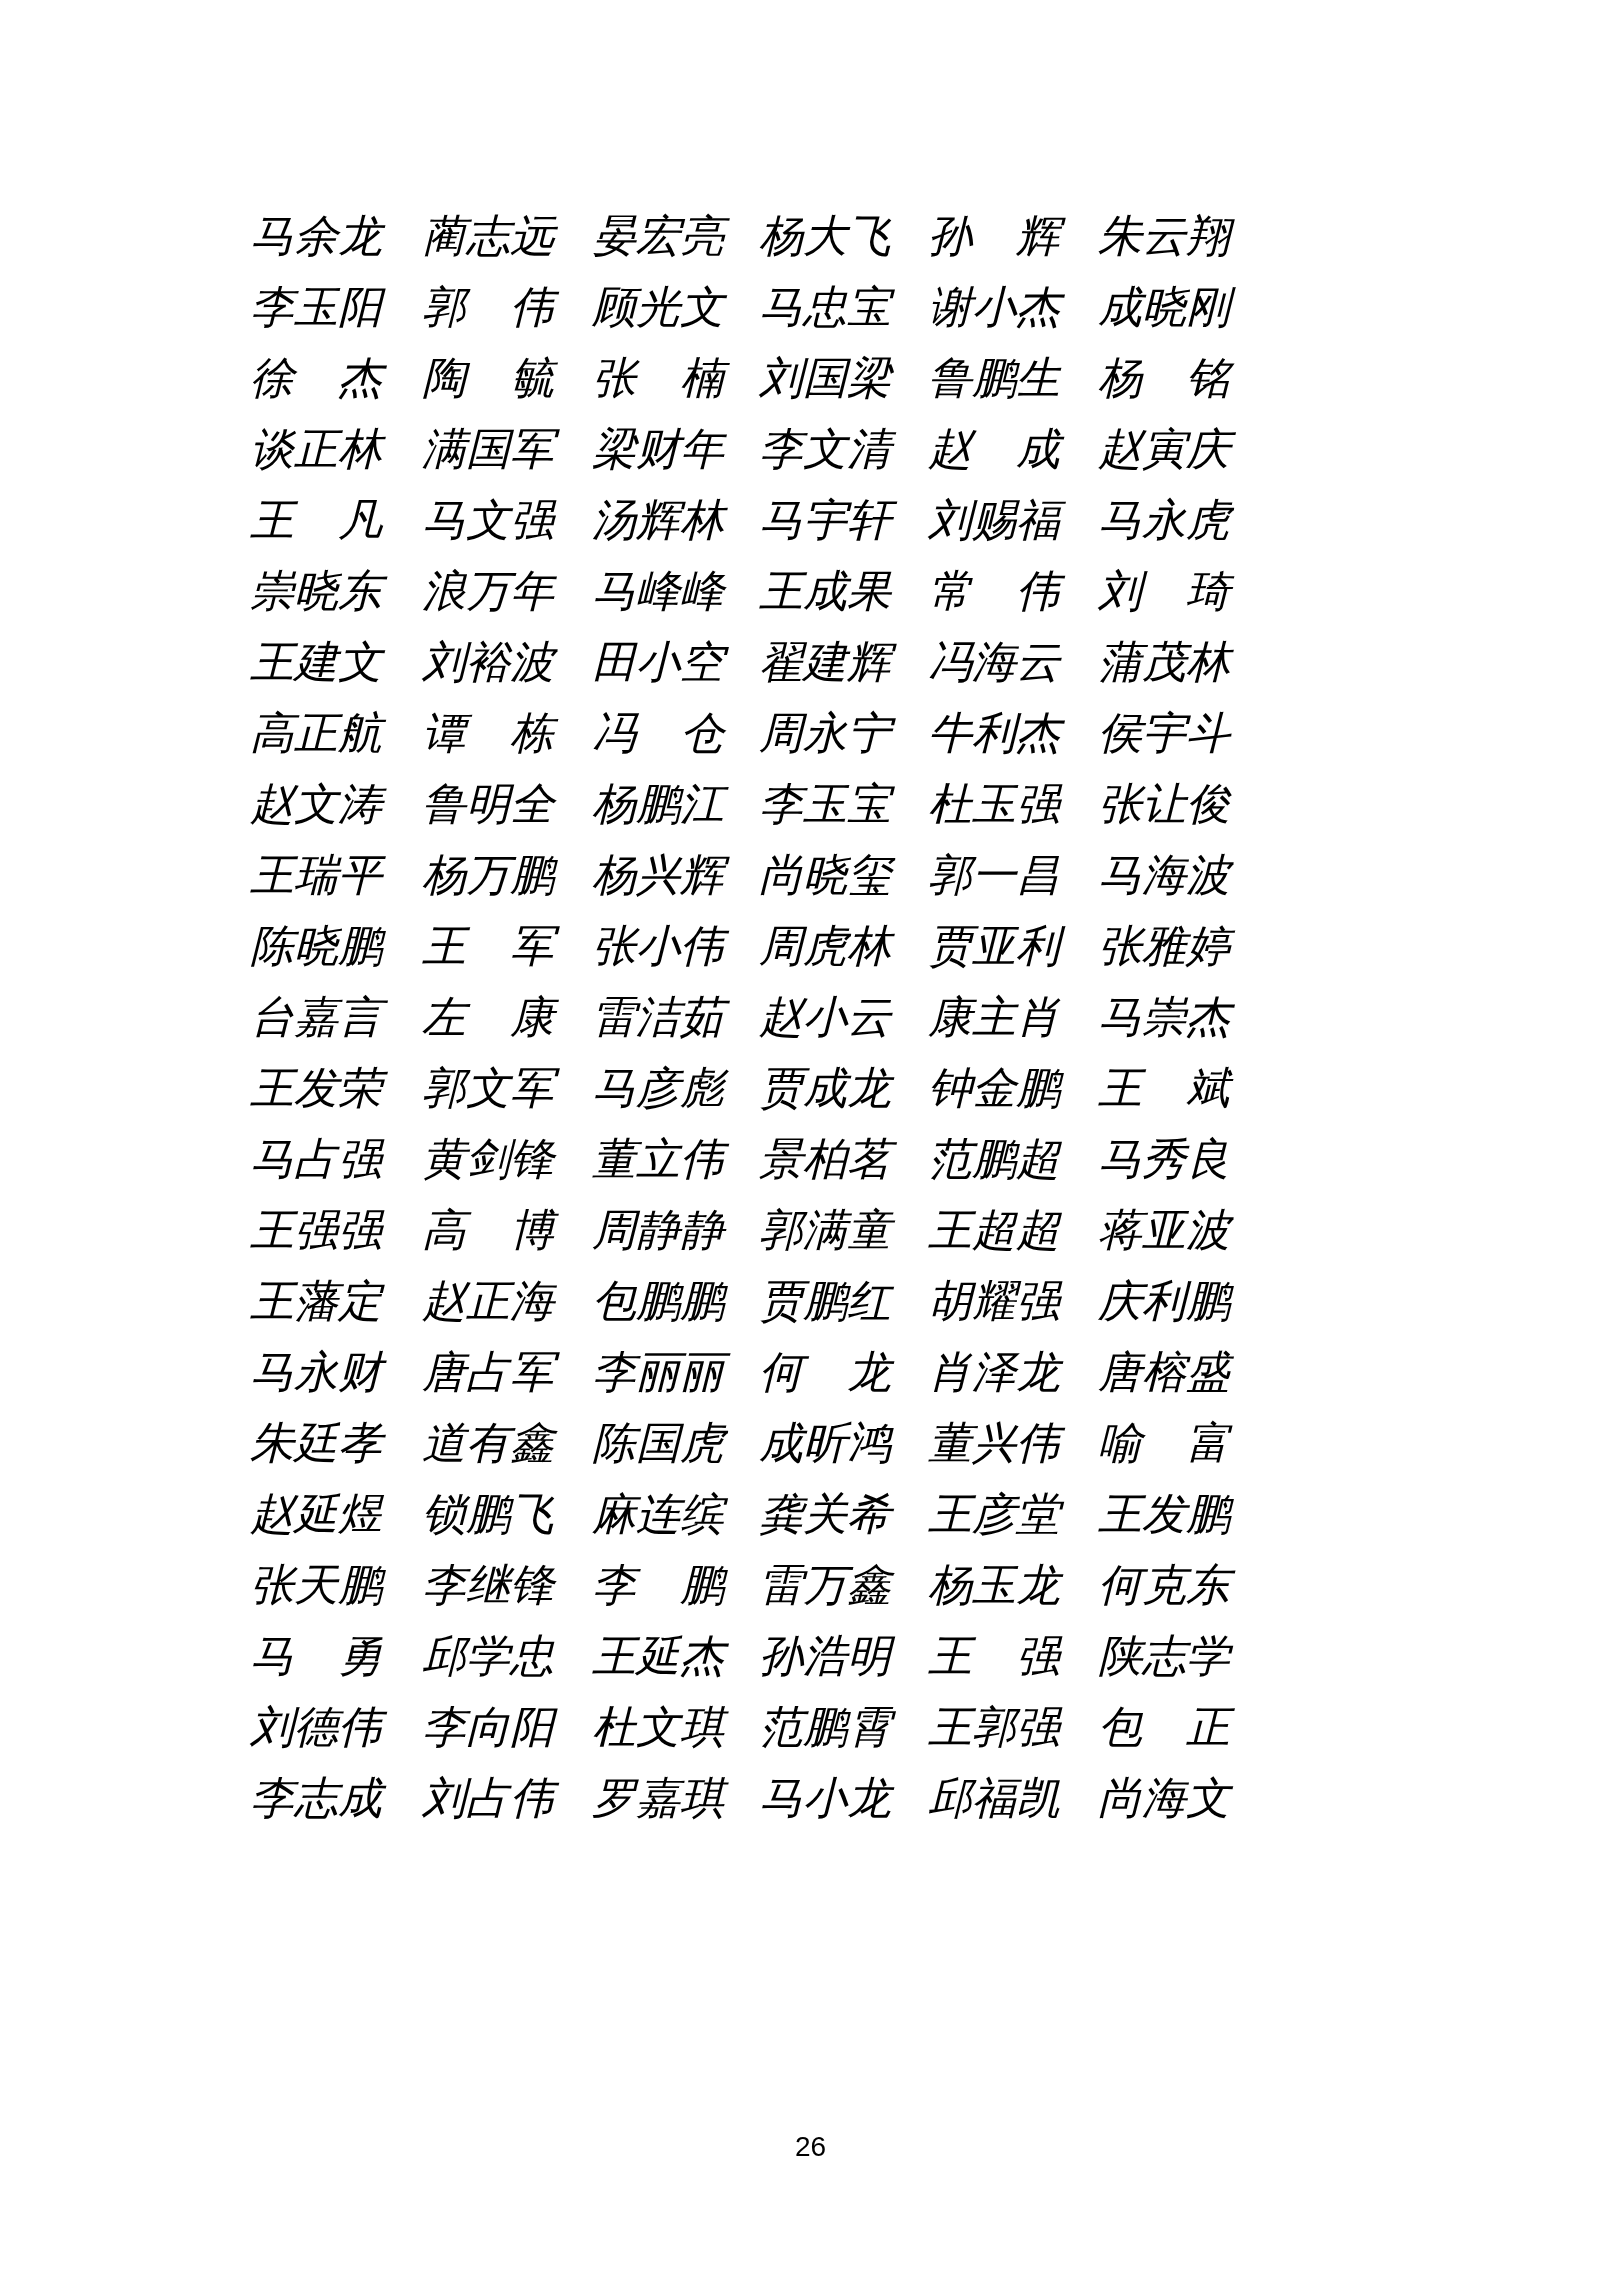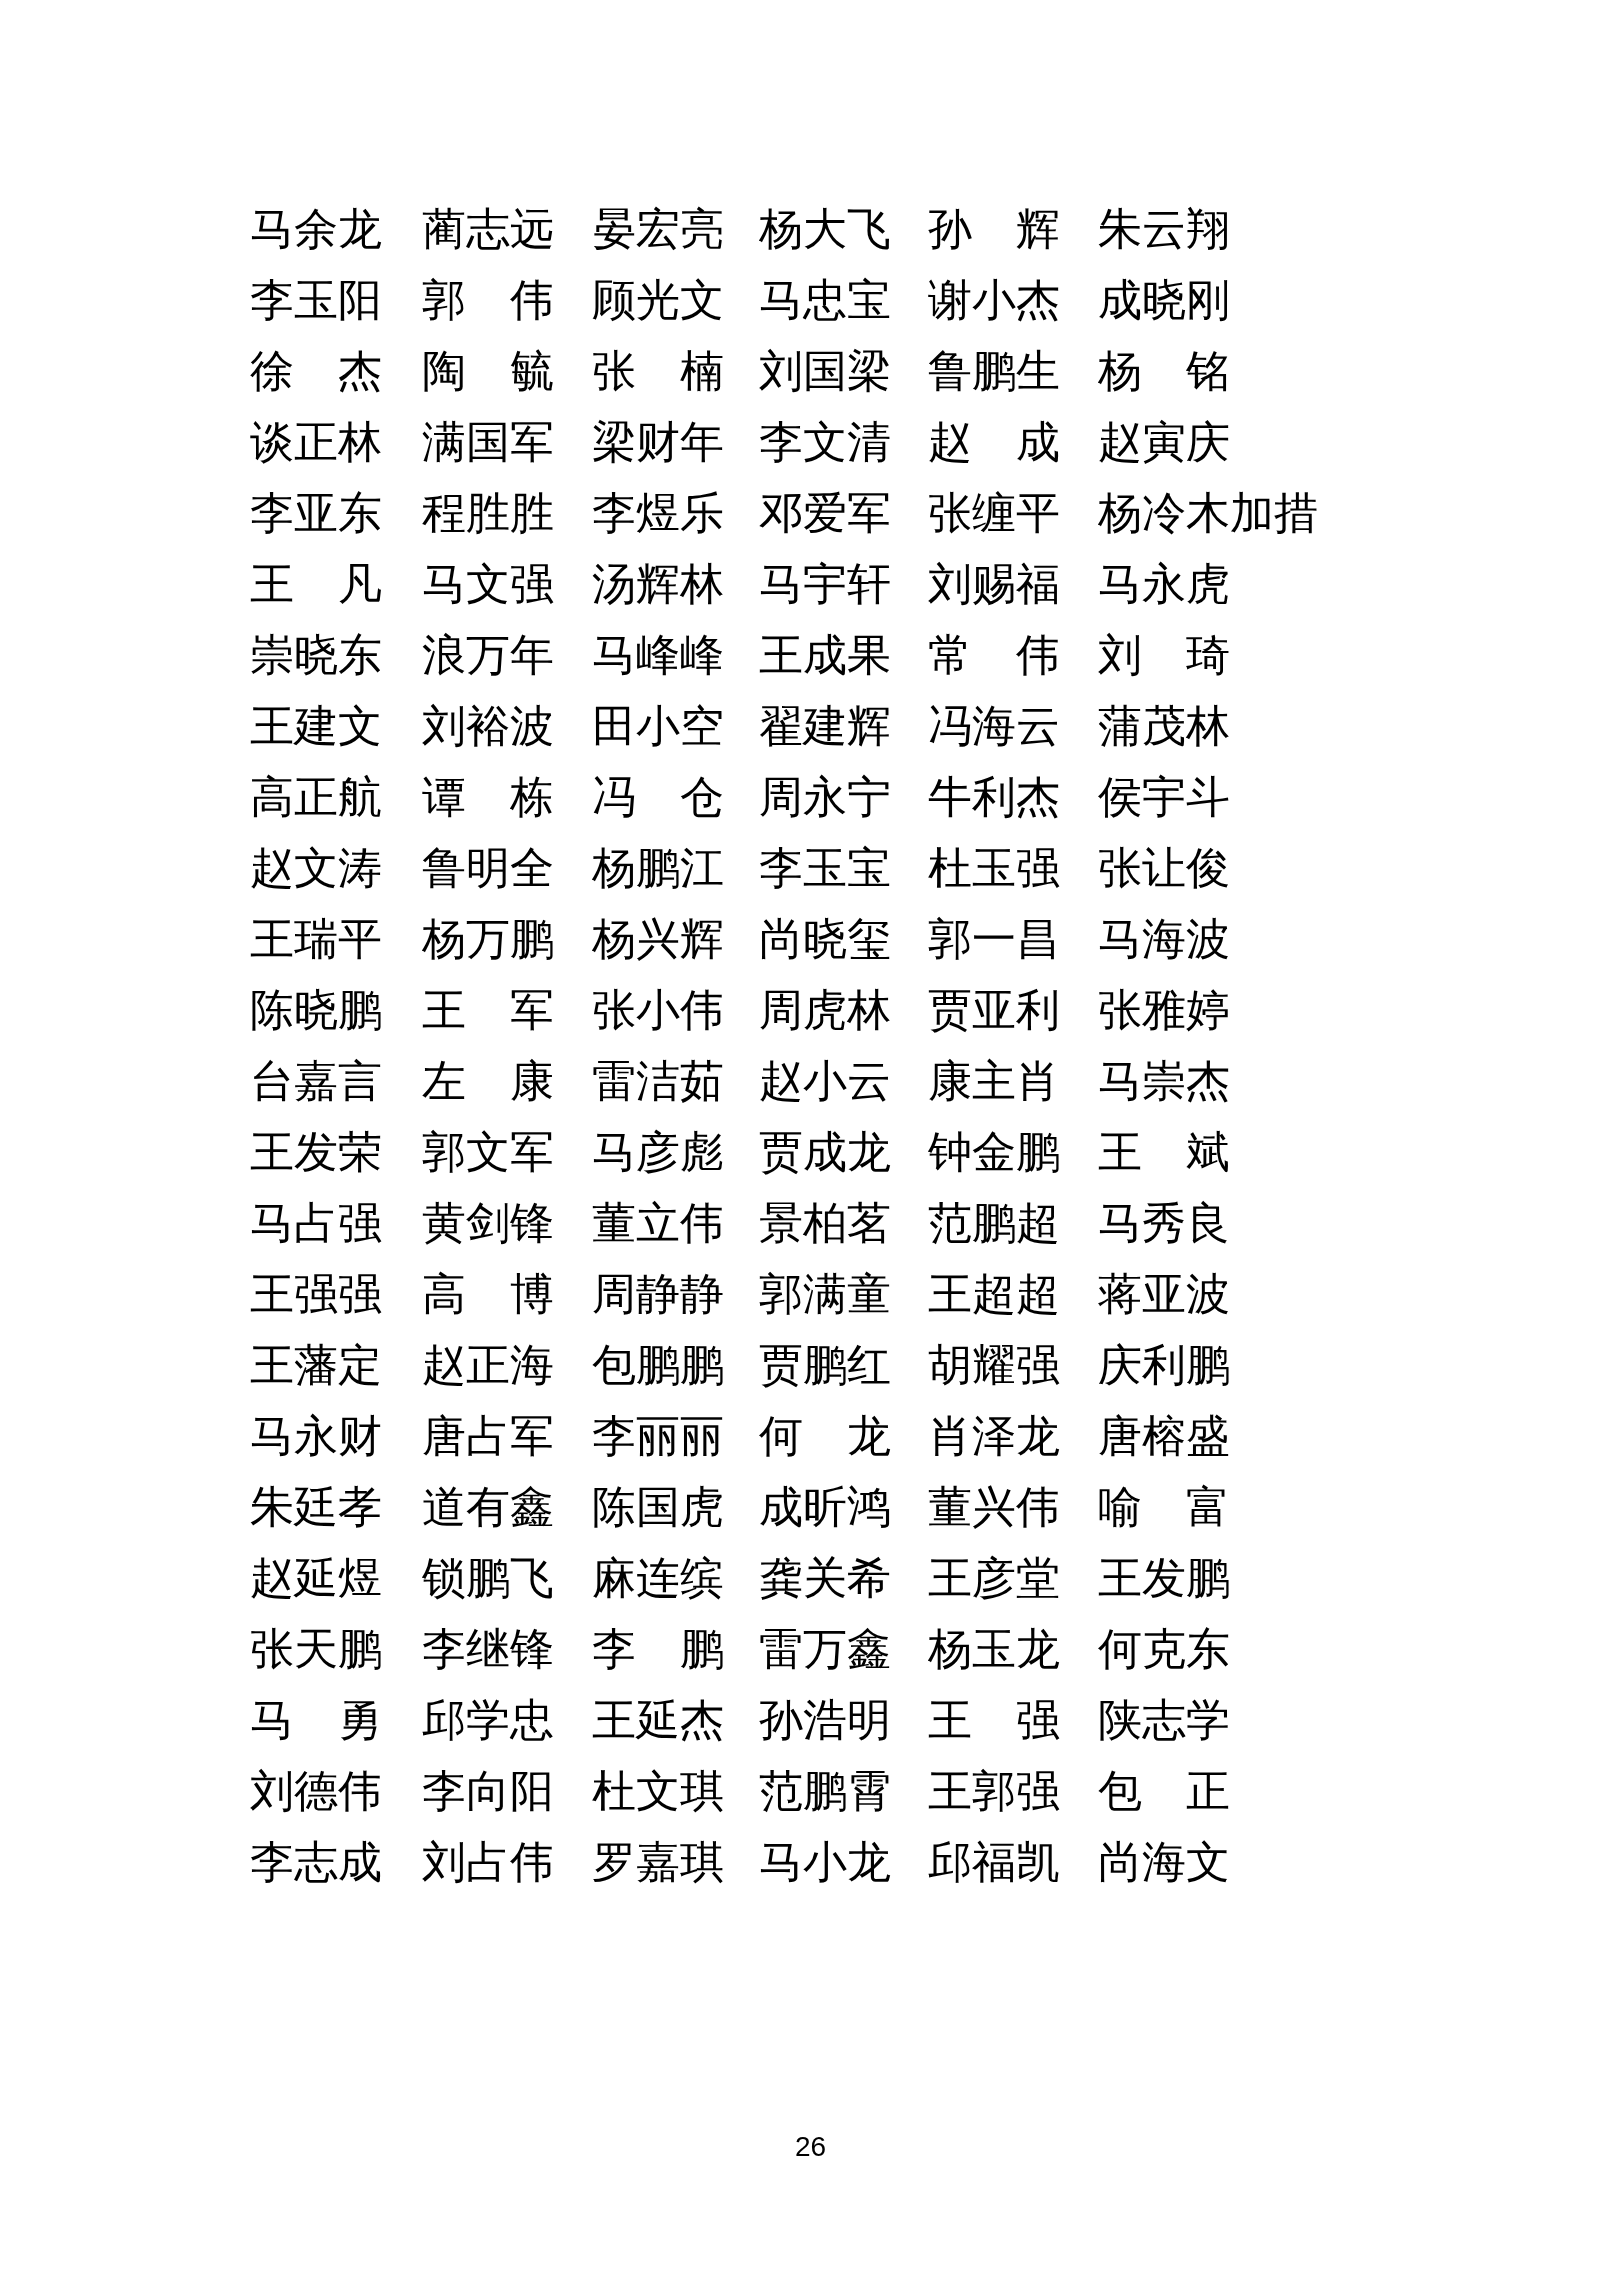--- a/index.html
+++ b/index.html
@@ -9,22 +9,23 @@
     width: 1621px;
     height: 2293px;
     background: #ffffff;
     overflow: hidden;
     font-family: "Liberation Serif", "DejaVu Serif", serif;
     color: #000000;
   }
   .name-grid {
     position: absolute;
     left: 250px;
-    top: 194px;
+    top: 201px;
     width: 1235px;
+    font-style: italic;
   }
   .name-row {
     display: grid;
     grid-template-columns: 172px 170px 167px 169px 170px 1fr;
     height: 71px;
   }
   .name-cell {
     font-size: 44px;
     line-height: 71px;
     white-space: nowrap;
@@ -75,28 +76,20 @@
       </div>
       <div class="name-row">
         <span class="name-cell">谈正林</span>
         <span class="name-cell">满国军</span>
         <span class="name-cell">梁财年</span>
         <span class="name-cell">李文清</span>
         <span class="name-cell">赵　成</span>
         <span class="name-cell">赵寅庆</span>
       </div>
       <div class="name-row">
-        <span class="name-cell">李亚东</span>
-        <span class="name-cell">程胜胜</span>
-        <span class="name-cell">李煜乐</span>
-        <span class="name-cell">邓爱军</span>
-        <span class="name-cell">张缠平</span>
-        <span class="name-cell">杨冷木加措</span>
-      </div>
-      <div class="name-row">
         <span class="name-cell">王　凡</span>
         <span class="name-cell">马文强</span>
         <span class="name-cell">汤辉林</span>
         <span class="name-cell">马宇轩</span>
         <span class="name-cell">刘赐福</span>
         <span class="name-cell">马永虎</span>
       </div>
       <div class="name-row">
         <span class="name-cell">崇晓东</span>
         <span class="name-cell">浪万年</span>

